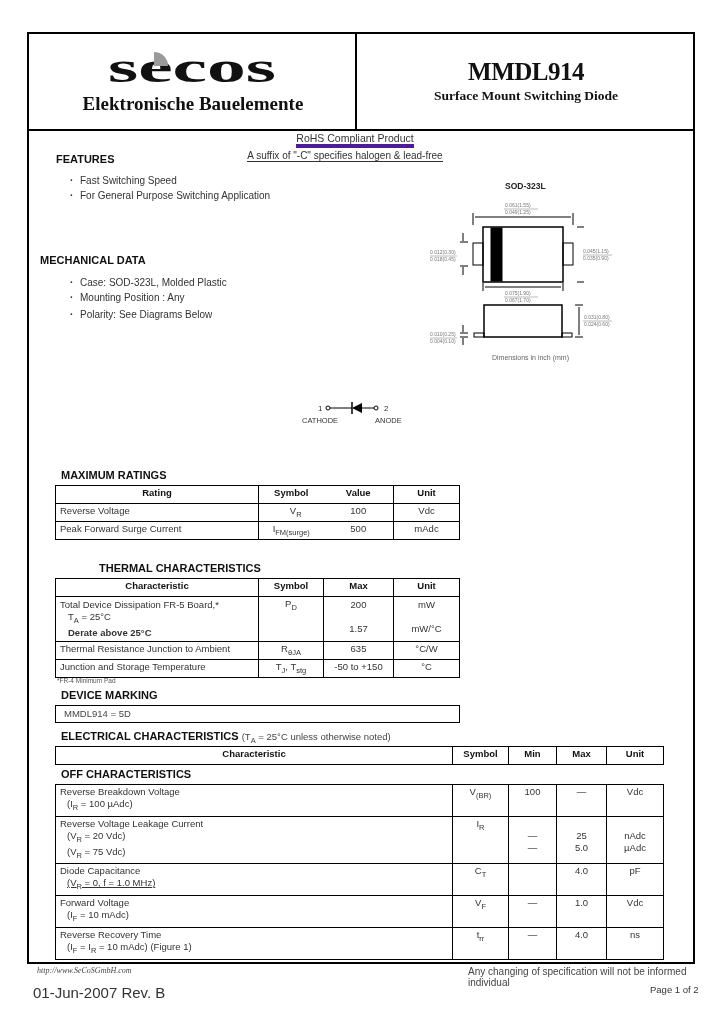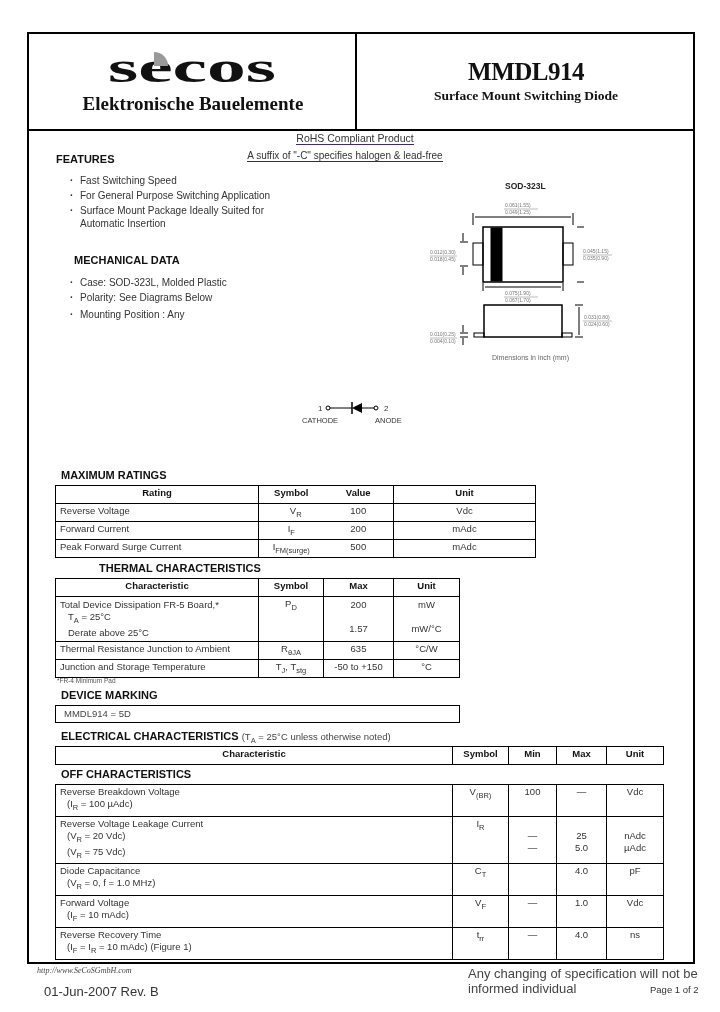--- a/index.html
+++ b/index.html
@@ -7,40 +7,40 @@
   body { position: relative; font-family: "Liberation Sans", sans-serif; color: #111; }
   .abs { position: absolute; }
   .frame { left: 27px; top: 32px; width: 668px; height: 932px; border: 2px solid #000; }
   .header-divider-v { left: 355px; top: 32px; width: 2px; height: 99px; background: #000; }
   .header-divider-h { left: 27px; top: 129px; width: 668px; height: 2px; background: #000; }
   .logo { left: 108px; top: 48px; width: 170px; height: 40px; }
   .logo-sub { left: 80px; top: 93px; width: 226px; text-align: center; font-family: "Liberation Serif", serif; font-weight: bold; font-size: 19px; }
   .part-no { left: 357px; top: 58px; width: 338px; text-align: center; font-family: "Liberation Serif", serif; font-weight: bold; font-size: 25px; letter-spacing: -0.5px; }
   .part-desc { left: 357px; top: 88px; width: 338px; text-align: center; font-family: "Liberation Serif", serif; font-weight: bold; font-size: 13.5px; }
   .rohs { left: 250px; top: 132px; width: 210px; text-align: center; font-size: 10.5px; color: #333; }
-  .rohs span { border-bottom: 1px solid #4c1d95; }
+  .rohs span { border-bottom: 4px solid #4c1d95; }
   .halogen { left: 240px; top: 150px; width: 210px; text-align: center; font-size: 10px; color: #333; }
   .halogen span { border-bottom: 1px solid #333; }
   .sec-title { font-weight: bold; font-size: 11px; color: #111; }
   .bullet-list { list-style: none; font-size: 10px; color: #333; }
   .bullet-list li { position: relative; padding-left: 10px; line-height: 13px; margin-bottom: 2px; width: 200px; }
   .bullet-list li::before { content: "·"; position: absolute; left: 0; top: 0; font-weight: bold; }
   .pkg-title { left: 505px; top: 181px; font-size: 8.5px; font-weight: bold; color: #222; }
   .pkg-svg { left: 420px; top: 195px; }
   .dims-note { left: 492px; top: 354px; font-size: 7px; color: #666; }
   .diode { left: 310px; top: 400px; }
   .diode-lbl { font-size: 7.5px; color: #333; }
   table { border-collapse: collapse; font-size: 9.5px; color: #333; }
   th { font-weight: bold; color: #111; font-size: 9.5px; }
   td, th { border: 1px solid #000; padding: 1px 4px; vertical-align: top; }
   .c { text-align: center; }
   sub { font-size: 7.5px; vertical-align: -3px; }
   .footer-url { left: 37px; top: 966px; font-family: "Liberation Serif", serif; font-style: italic; font-size: 8px; color: #444; }
-  .footer-note { left: 468px; top: 966px; font-size: 13px; color: #444; }
-  .footer-date { left: 44px; top: 984px; font-size: 13px; color: #333; }
+  .footer-note { left: 468px; top: 966px; font-size: 10px; color: #444; }
+  .footer-date { left: 33px; top: 984px; font-size: 15px; color: #333; }
   .footer-page { left: 650px; top: 984px; font-size: 9.5px; color: #333; }
 </style>
 </head>
 <body>
 
 <div class="abs frame"></div>
 <div class="abs header-divider-v"></div>
 <div class="abs header-divider-h"></div>
 
 <svg class="abs logo" viewBox="0 0 170 40" width="170" height="40">
@@ -54,28 +54,27 @@
 <div class="abs part-no">MMDL914</div>
 <div class="abs part-desc">Surface Mount Switching Diode</div>
 
 <div class="abs rohs"><span>RoHS Compliant Product</span></div>
 <div class="abs halogen"><span>A suffix of "-C" specifies halogen &amp; lead-free</span></div>
 
 <div class="abs sec-title" style="left:56px; top:153px;">FEATURES</div>
 <ul class="abs bullet-list" style="left:70px; top:174px;">
   <li>Fast Switching Speed</li>
   <li style="width:240px;">For General Purpose Switching Application</li>
-  <li>Surface Mount Package Ideally Suited for Automatic Insertion</li>
 </ul>
 
-<div class="abs sec-title" style="left:74px; top:254px;">MECHANICAL DATA</div>
+<div class="abs sec-title" style="left:40px; top:254px;">MECHANICAL DATA</div>
 <ul class="abs bullet-list" style="left:70px; top:276px;">
   <li style="margin-bottom:2px; width:240px;">Case: SOD-323L, Molded Plastic</li>
+  <li style="margin-bottom:4px; width:240px;">Mounting Position : Any</li>
   <li style="margin-bottom:4px; width:240px;">Polarity: See Diagrams Below</li>
-  <li style="margin-bottom:4px; width:240px;">Mounting Position : Any</li>
 </ul>
 
 <div class="abs pkg-title">SOD-323L</div>
 <svg class="abs pkg-svg" width="200" height="160" viewBox="0 0 200 160">
   <g stroke="#000" fill="none" stroke-width="1">
 
     <rect x="63" y="32" width="80" height="55" stroke-width="1.5"></rect>
     <rect x="71" y="33" width="11" height="53" fill="#000"></rect>
     <rect x="53" y="48" width="10" height="22"></rect>
     <rect x="143" y="48" width="10" height="22"></rect>
@@ -137,39 +136,33 @@
   <line x1="42" y1="2" x2="42" y2="14" stroke="#000" stroke-width="1.5"></line>
   <polygon points="42,8 52,3 52,13" fill="#000"></polygon>
   <line x1="52" y1="8" x2="64" y2="8" stroke="#000"></line>
   <circle cx="66" cy="8" r="2" fill="none" stroke="#000"></circle>
   <text x="74" y="11" font-size="8" font-family="Liberation Sans, sans-serif" fill="#333">2</text>
 </svg>
 <div class="abs diode-lbl" style="left:302px; top:416px;">CATHODE</div>
 <div class="abs diode-lbl" style="left:375px; top:416px;">ANODE</div>
 
 <div class="abs sec-title" style="left:61px; top:469px;">MAXIMUM RATINGS</div>
-<table class="abs" style="left:55px; top:485px; width:481px;">
+<table class="abs" style="left:55px; top:485px; width:405px;">
   <tbody>
       <tr style="height:18px;">
     <th class="c" style="width:203px;">Rating</th>
     <th class="c" style="width:65px; border-right:none;">Symbol</th>
     <th class="c" style="width:70px; border-left:none;">Value</th>
     <th class="c">Unit</th>
   </tr>
   <tr style="height:18px;">
     <td>Reverse Voltage</td>
     <td class="c" style="border-right:none;padding-left:13px;"><span>V</span><sub>R</sub></td>
     <td class="c" style="border-left:none;">100</td>
     <td class="c">Vdc</td>
-  </tr>
-  <tr style="height:18px;">
-    <td>Forward Current</td>
-    <td class="c" style="border-right:none;"><span>I</span><sub>F</sub></td>
-    <td class="c" style="border-left:none;">200</td>
-    <td class="c">mAdc</td>
   </tr>
   <tr style="height:18px;">
     <td>Peak Forward Surge Current</td>
     <td class="c" style="border-right:none;"><span>I</span><sub>FM(surge)</sub></td>
     <td class="c" style="border-left:none;">500</td>
     <td class="c">mAdc</td>
   </tr>
 </tbody>
   </table>
 
@@ -179,21 +172,21 @@
       <tr style="height:18px;">
     <th class="c" style="width:203px;">Characteristic</th>
     <th class="c" style="width:65px;">Symbol</th>
     <th class="c" style="width:70px;">Max</th>
     <th class="c">Unit</th>
   </tr>
   <tr>
     <td style="line-height:12px; padding-top:2px; padding-bottom:2px;">
       <div>Total Device Dissipation FR-5 Board,*</div>
       <div style="padding-left:8px;"><span>T</span><sub>A</sub><span> = 25°C</span></div>
-      <div style="padding-left:8px;">Derate above 25°C</div>
+      <div style="padding-left:8px;font-weight:bold;">Derate above 25°C</div>
     </td>
     <td class="c"><span>P</span><sub>D</sub></td>
     <td class="c" style="line-height:12px; padding-top:2px;">
           <div>200</div>
           <div>&nbsp;</div>
           <div>1.57</div>
         </td>
     <td class="c" style="line-height:12px; padding-top:2px;margin-top:28px;">
           <div>mW</div>
           <div>&nbsp;</div>
@@ -267,21 +260,21 @@
         </td>
     <td class="c">
           <div>&nbsp;</div>
           <div>nAdc</div>
           <div>µAdc</div>
         </td>
   </tr>
   <tr>
     <td style="height:32px;">
       <div>Diode Capacitance</div>
-      <div style="padding-left:7px;"><span>(V</span><sub>R</sub><span> = 0, f = 1.0 MHz)</span></div>
+      <div style="padding-left:7px;text-decoration:underline;"><span>(V</span><sub>R</sub><span> = 0, f = 1.0 MHz)</span></div>
     </td>
     <td class="c"><span>C</span><sub>T</sub></td>
     <td class="c"></td>
     <td class="c">4.0</td>
     <td class="c">pF</td>
   </tr>
   <tr>
     <td style="height:32px;">
       <div>Forward Voltage</div>
       <div style="padding-left:7px;"><span>(I</span><sub>F</sub><span> = 10 mAdc)</span></div>

